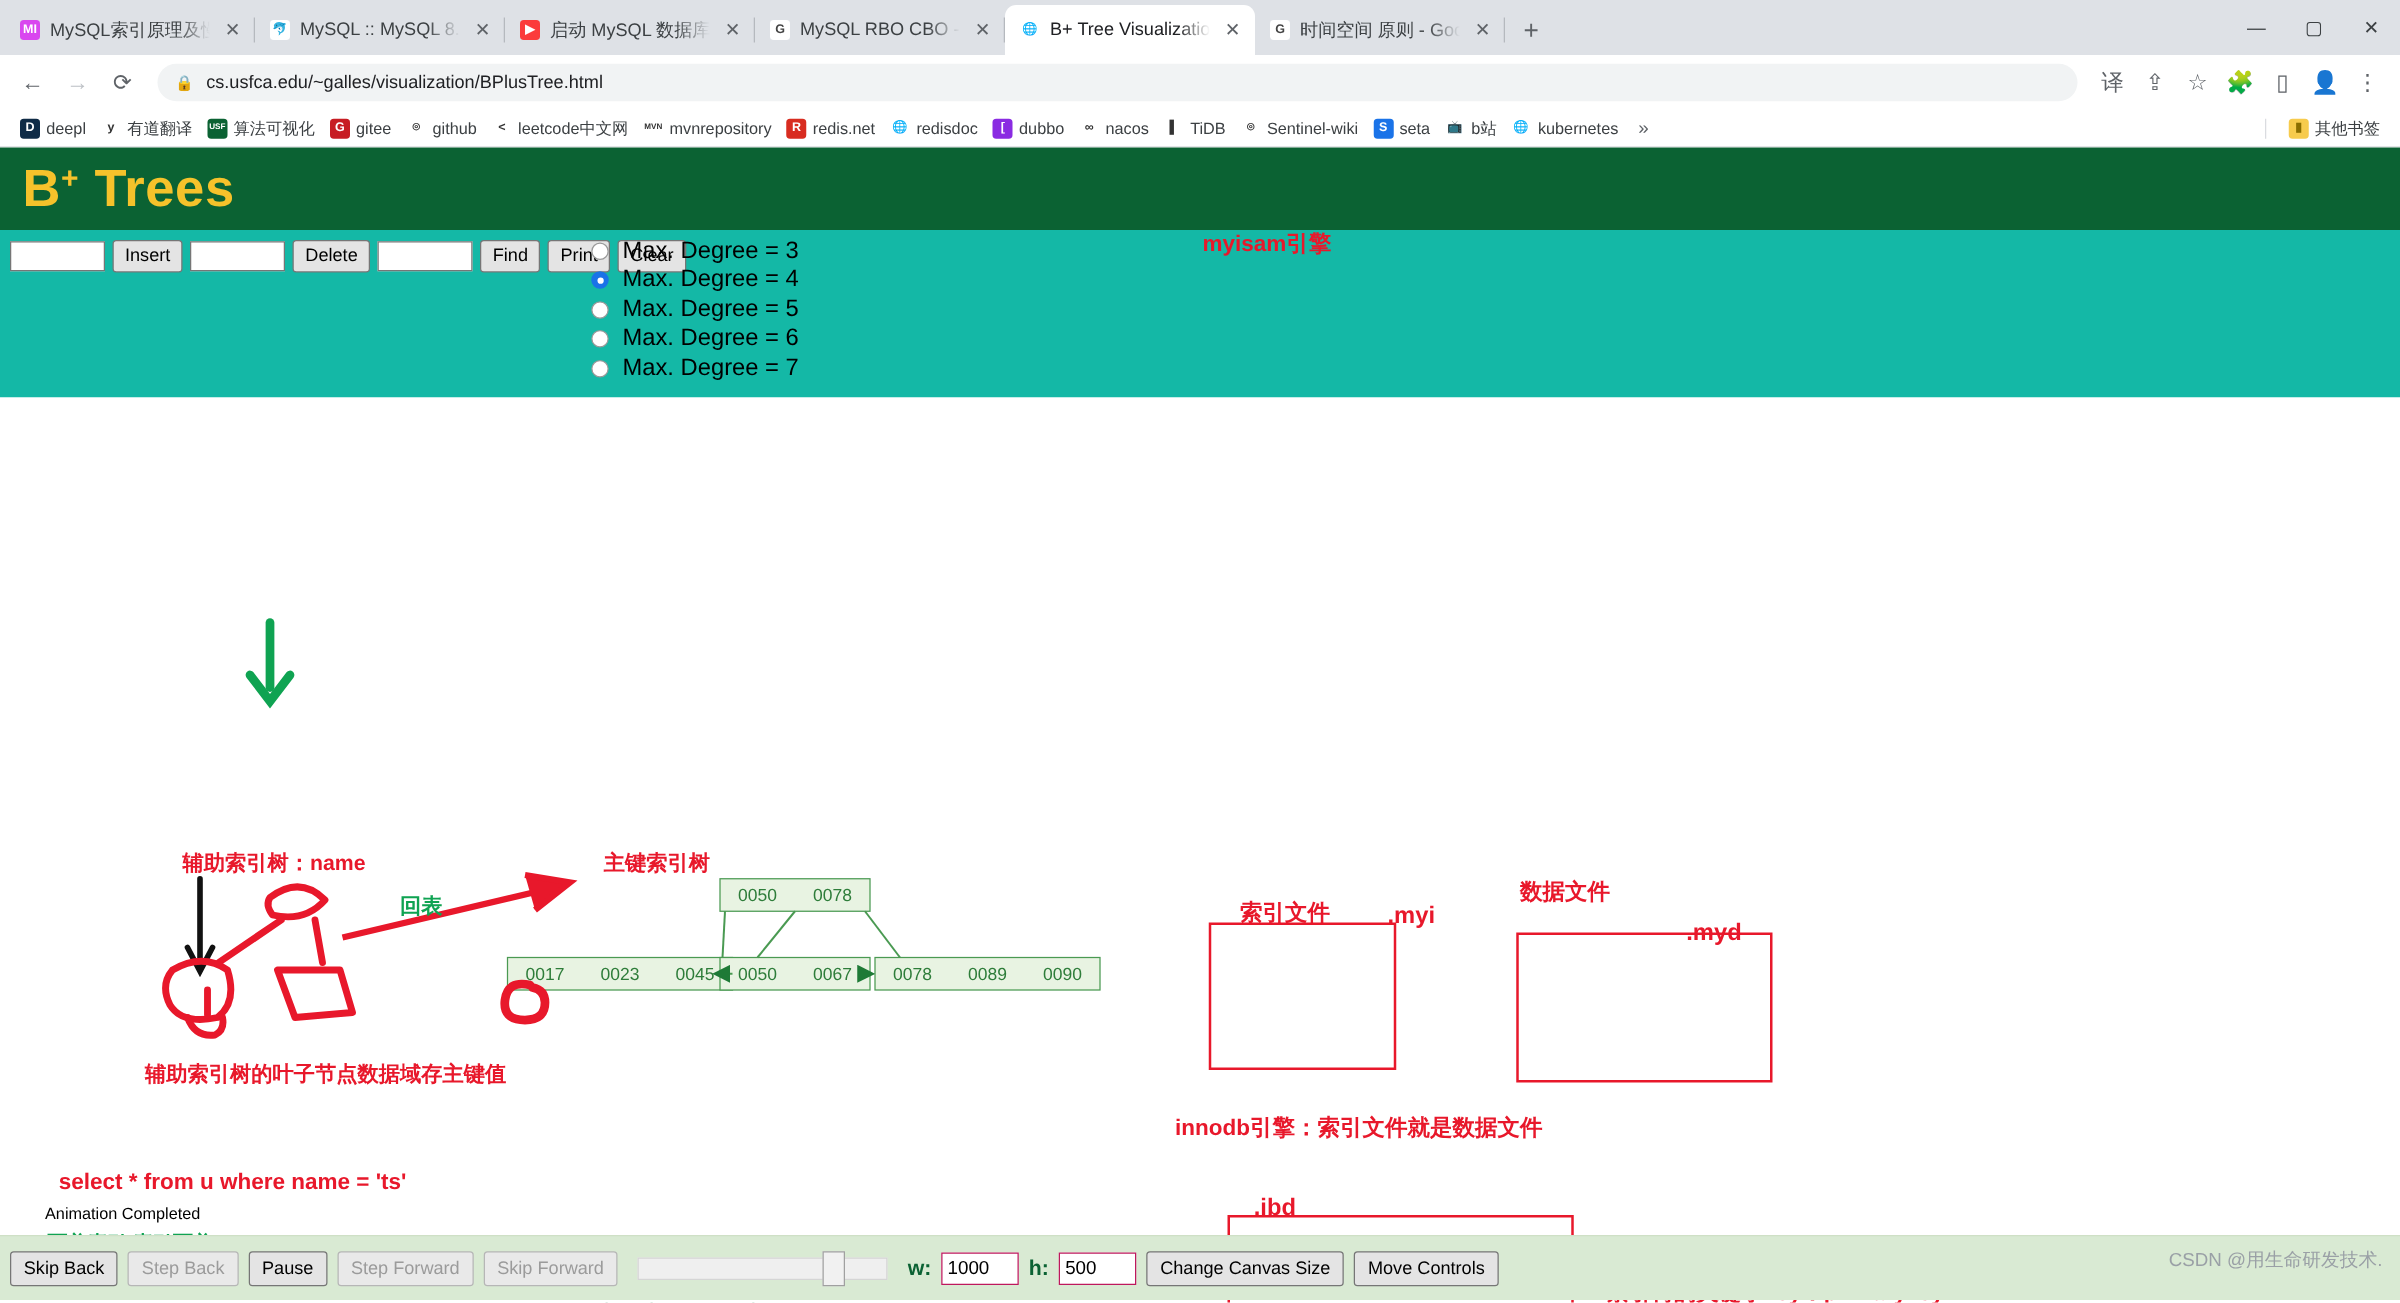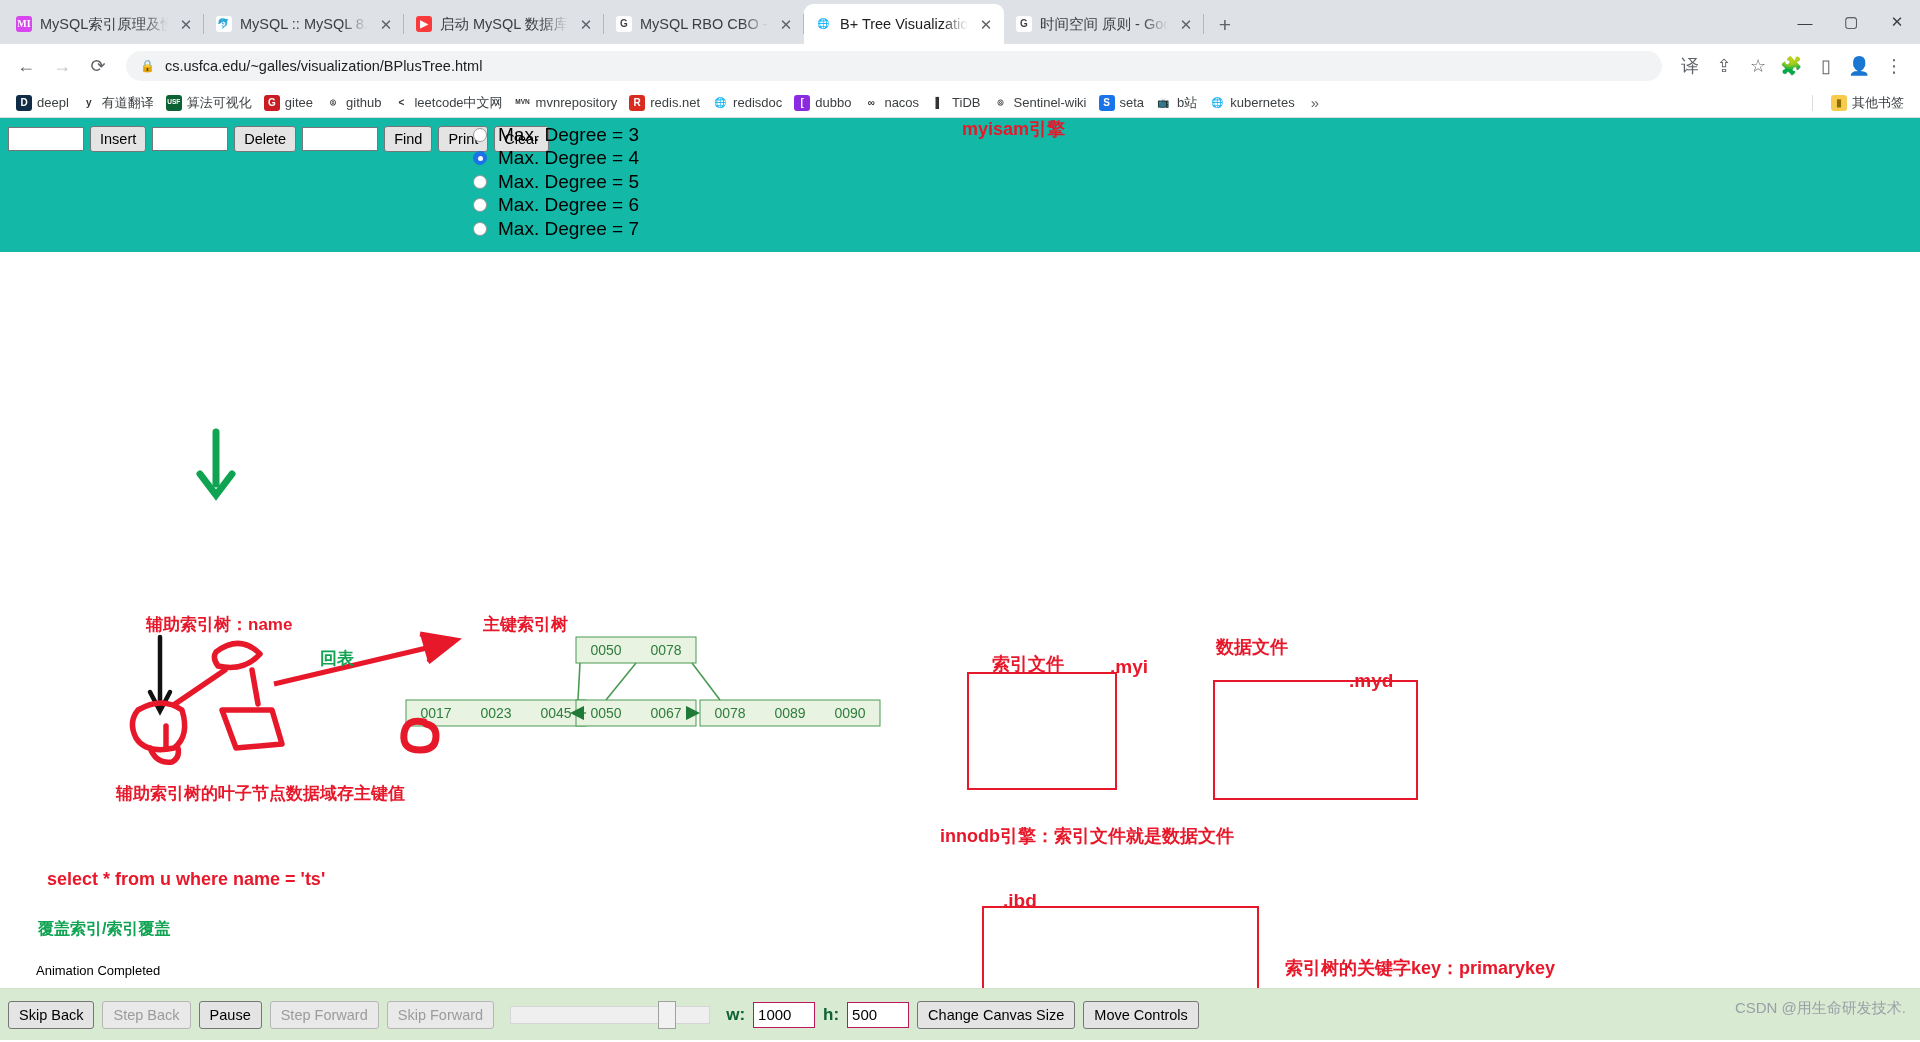--- a/index.html
+++ b/index.html
@@ -202,21 +202,21 @@
 </style>
 </head>
 <body>
 
 <div id="browser-chrome">
 
   <div id="tabstrip">
 
     <div id="tabs-host" style="display:flex;align-items:flex-end;">
         <div class="tab inactive">
-          <span class="bm-ico tab-favicon" style="background: #d946ef; font-family: Liberation Serif, serif;">MI</span>
+          <span class="bm-ico tab-favicon" style="background: #d946ef;">MI</span>
           <span class="tab-title">MySQL索引原理及慢查询优</span>
           <span class="tab-close">✕</span>
         </div>
         <div class="tab inactive">
           <span class="bm-ico tab-favicon" style="background: rgb(255, 255, 255); color: rgb(68, 68, 68);">🐬</span>
           <span class="tab-title">MySQL :: MySQL 8.0 Refer</span>
           <span class="tab-close">✕</span>
         </div>
         <div class="tab inactive">
           <span class="bm-ico tab-favicon" style="background: rgb(251, 59, 59);">▶</span>
@@ -340,20 +340,23 @@
       <div class="bm">
         <span class="bm-ico" style="background:#f7cb4d;color:#8a6d00;">▮</span>
         <span>其他书签</span>
       </div>
     </div>
   </div>
 </div>
 
 <div id="page">
 
+  <div id="banner">
+    <h1><span>B</span><sup>+</sup><span> Trees</span></h1>
+  </div>
 
   <div id="controls-band">
     <div id="ctrl-row">
       <input class="ctrl-input" value="" style="">
       <button class="ctrl-btn">Insert</button>
       <input class="ctrl-input" value="" style="">
       <button class="ctrl-btn">Delete</button>
       <input class="ctrl-input" value="" style="">
       <button class="ctrl-btn">Find</button>
       <button class="ctrl-btn">Print</button>

